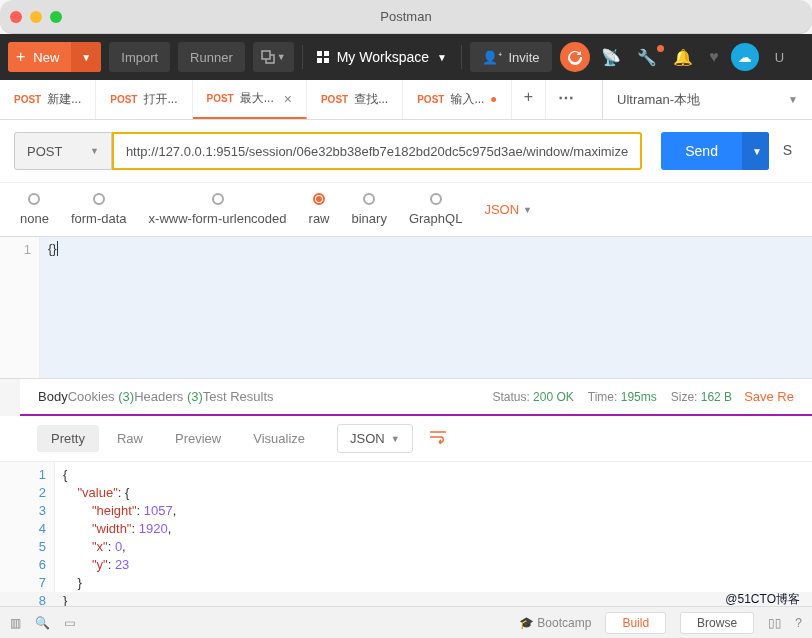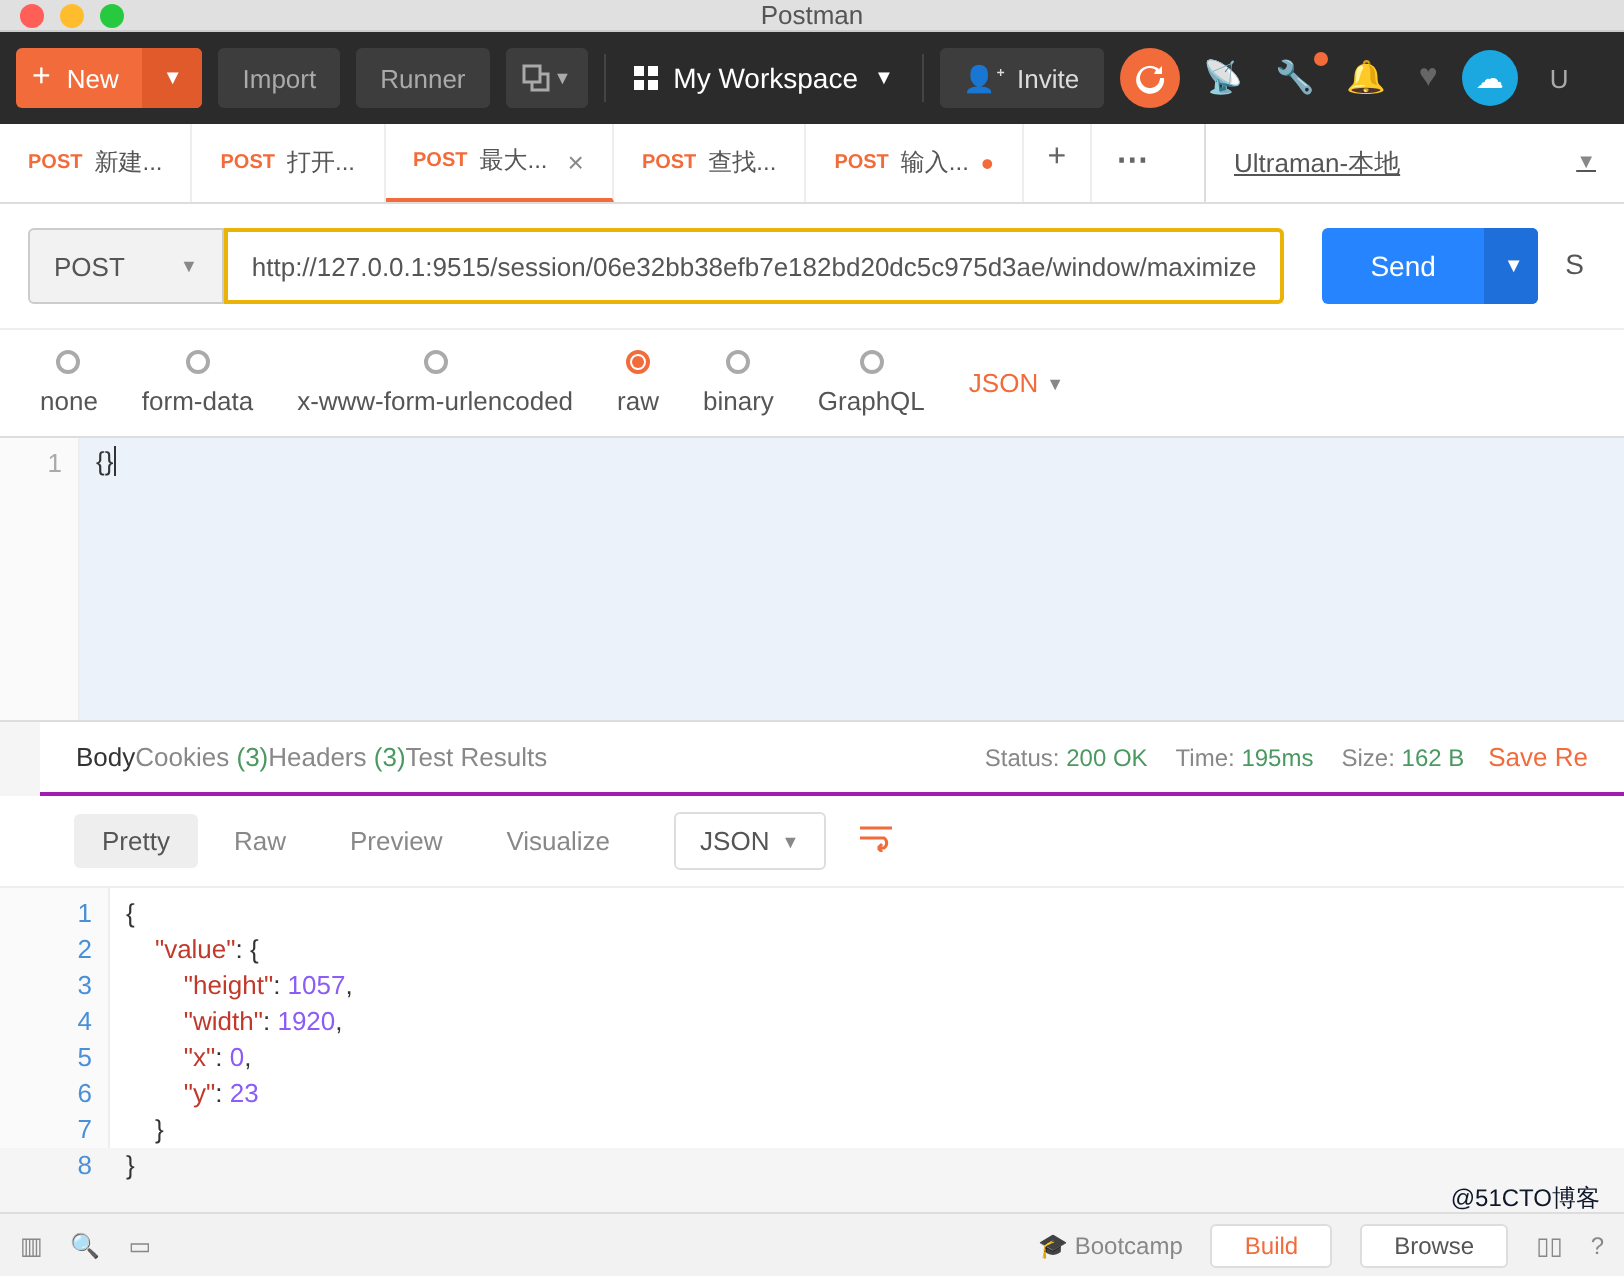--- a/index.html
+++ b/index.html
@@ -1,17 +1,17 @@
 <!DOCTYPE html>
 <html><head>
   <meta charset="utf-8">
   <style>
     * { margin:0; padding:0; box-sizing:border-box; font-family:-apple-system,BlinkMacSystemFont,"Segoe UI",sans-serif; }
     body { width:812px; height:638px; background:#f5f5f5; overflow:hidden; font-size:13px; color:#333; }
-    .titlebar { height:16px; background:#e0e0e0; display:flex; align-items:center; padding:0 10px; position:relative; border-bottom:1px solid #ccc; }
+    .titlebar { height:34px; background:#e0e0e0; display:flex; align-items:center; padding:0 10px; position:relative; border-bottom:1px solid #ccc;border-radius:13px; }
     .traffic { display:flex; gap:8px; }
     .tl { width:12px; height:12px; border-radius:50%; }
     .tl.red { background:#ff5f56; } .tl.yellow { background:#ffbd2e; } .tl.green { background:#27c93f; }
     .title { position:absolute; left:50%; transform:translateX(-50%); color:#555; font-size:13px; }
     .toolbar { height:46px; background:#2b2b2b; display:flex; align-items:center; padding:0 8px; gap:8px; }
     .new-btn { display:flex; align-items:center; background:#f26b3a; color:#fff; border-radius:3px; height:30px; overflow:hidden; }
     .new-btn .plus { padding:0 8px; font-size:16px; }
     .new-btn .lbl { padding-right:12px; font-size:13px; }
     .new-btn .arr { background:#e05a2b; padding:0 10px; height:100%; display:flex; align-items:center; font-size:10px; }
     .tb-btn { background:#3d3d3d; color:#aaa; padding:6px 12px; border-radius:3px; font-size:13px; height:30px; display:flex; align-items:center; }
@@ -26,21 +26,21 @@
     .hi .dot { position:absolute; top:-3px; right:-3px; width:7px; height:7px; border-radius:50%; background:#f26b3a; }
     .tabbar-row { display:flex; background:#fff; border-bottom:1px solid #ddd; }
     .tabs { display:flex; flex:1; }
     .tab { padding:10px 14px; border-right:1px solid #eee; display:flex; align-items:center; gap:6px; cursor:pointer; font-size:12px; color:#555; position:relative; }
     .tab.active { border-bottom:2px solid #f26b3a; }
     .tab .method { color:#f26b3a; font-size:10px; font-weight:bold; }
     .tab .close { color:#888; font-size:14px; margin-left:4px; }
     .tab .od { color:#f26b3a; font-size:18px; line-height:0; }
     .add-tab { padding:8px 12px; color:#666; font-size:16px; border-right:1px solid #eee; }
     .more-tab { padding:8px 12px; color:#666; font-size:16px; font-weight:bold; }
-    .env-select { width:210px; border-left:1px solid #ddd; display:flex; align-items:center; justify-content:space-between; padding:0 14px; color:#555; font-size:13px;text-decoration:underline; }
+    .env-select { width:210px; border-left:1px solid #ddd; display:flex; align-items:center; justify-content:space-between; padding:0 14px; color:#555; font-size:13px; }
     .url-row { display:flex; gap:8px; padding:12px 14px; background:#fff; border-bottom:1px solid #eee; }
     .method-sel { width:100px; border:1px solid #ccc; background:#f2f2f2; display:flex; align-items:center; justify-content:space-between; padding:0 12px; border-radius:3px 0 0 3px; font-size:13px; color:#555; }
     .url-input { flex:1; border:2px solid #eab308; padding:0 12px; border-radius:0 3px 3px 0; margin-left:-8px; background:#fff; display:flex; align-items:center; font-size:13px; color:#555; }
     .send-btn { display:flex; align-items:center; background:#2684ff; color:#fff; border-radius:3px; height:38px; overflow:hidden;margin-left:11px; }
     .send-btn .lbl { padding:0 24px; font-size:14px; font-weight:500; }
     .send-btn .arr { background:#1e6fd9; padding:0 10px; height:100%; display:flex; align-items:center; font-size:10px; }
     .save-cut { padding:10px 6px; color:#555; font-size:14px; }
     .body-types { display:flex; gap:22px; padding:10px 20px; border-bottom:1px solid #ddd; background:#fff; align-items:center; }
     .radio-opt { display:flex; align-items:center; gap:6px; color:#555; font-size:13px;flex-direction:column; }
     .radio-opt .c { width:12px; height:12px; border:2px solid #aaa; border-radius:50%; }

